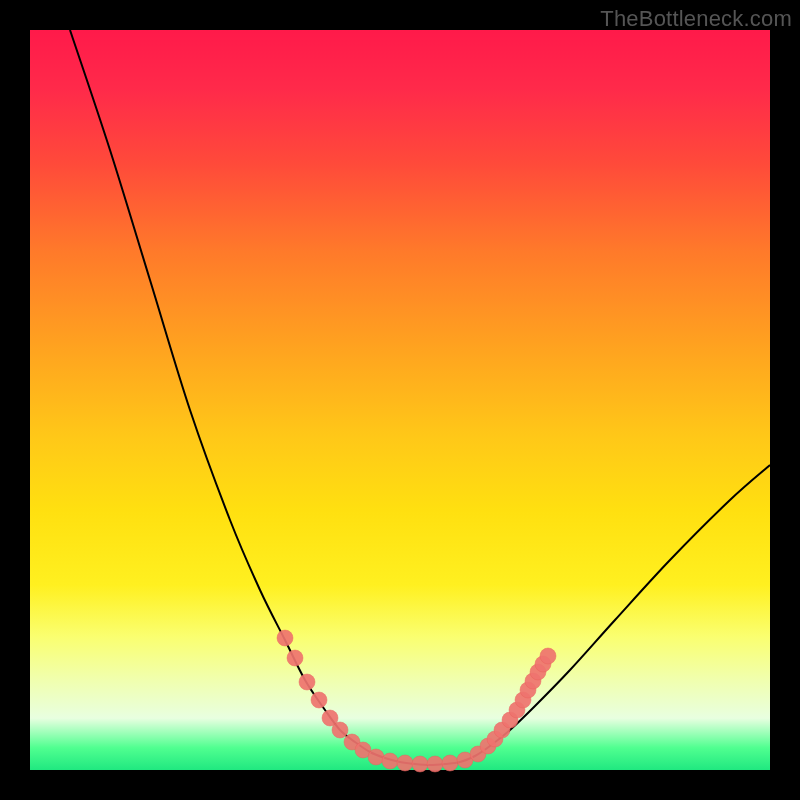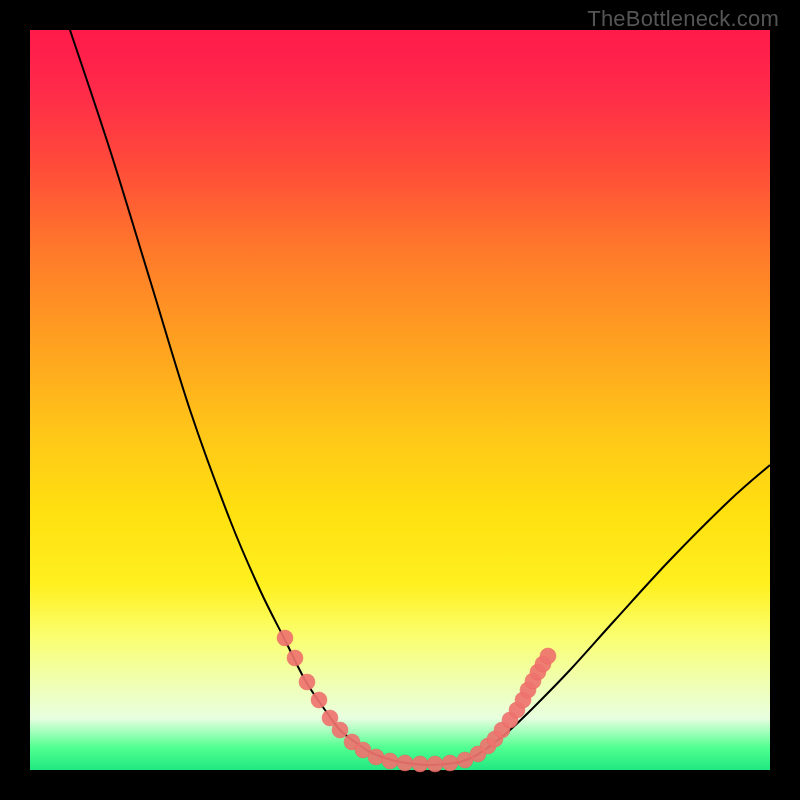--- a/index.html
+++ b/index.html
@@ -28,21 +28,21 @@
       #faff70 82%,
       #f0ffb0 88%,
       #e8ffe0 93%,
       #50ff90 97%,
       #20e880 100%
     );
   }
   .watermark {
     position: absolute;
     top: 6px;
-    right: 21px;
+    right: 8px;
     font-family: Arial, Helvetica, sans-serif;
     font-size: 22px;
     color: #555;
     letter-spacing: 0.2px;
   }
   svg.curve {
     position: absolute;
     left: 0; top: 0;
     width: 740px;
     height: 740px;

